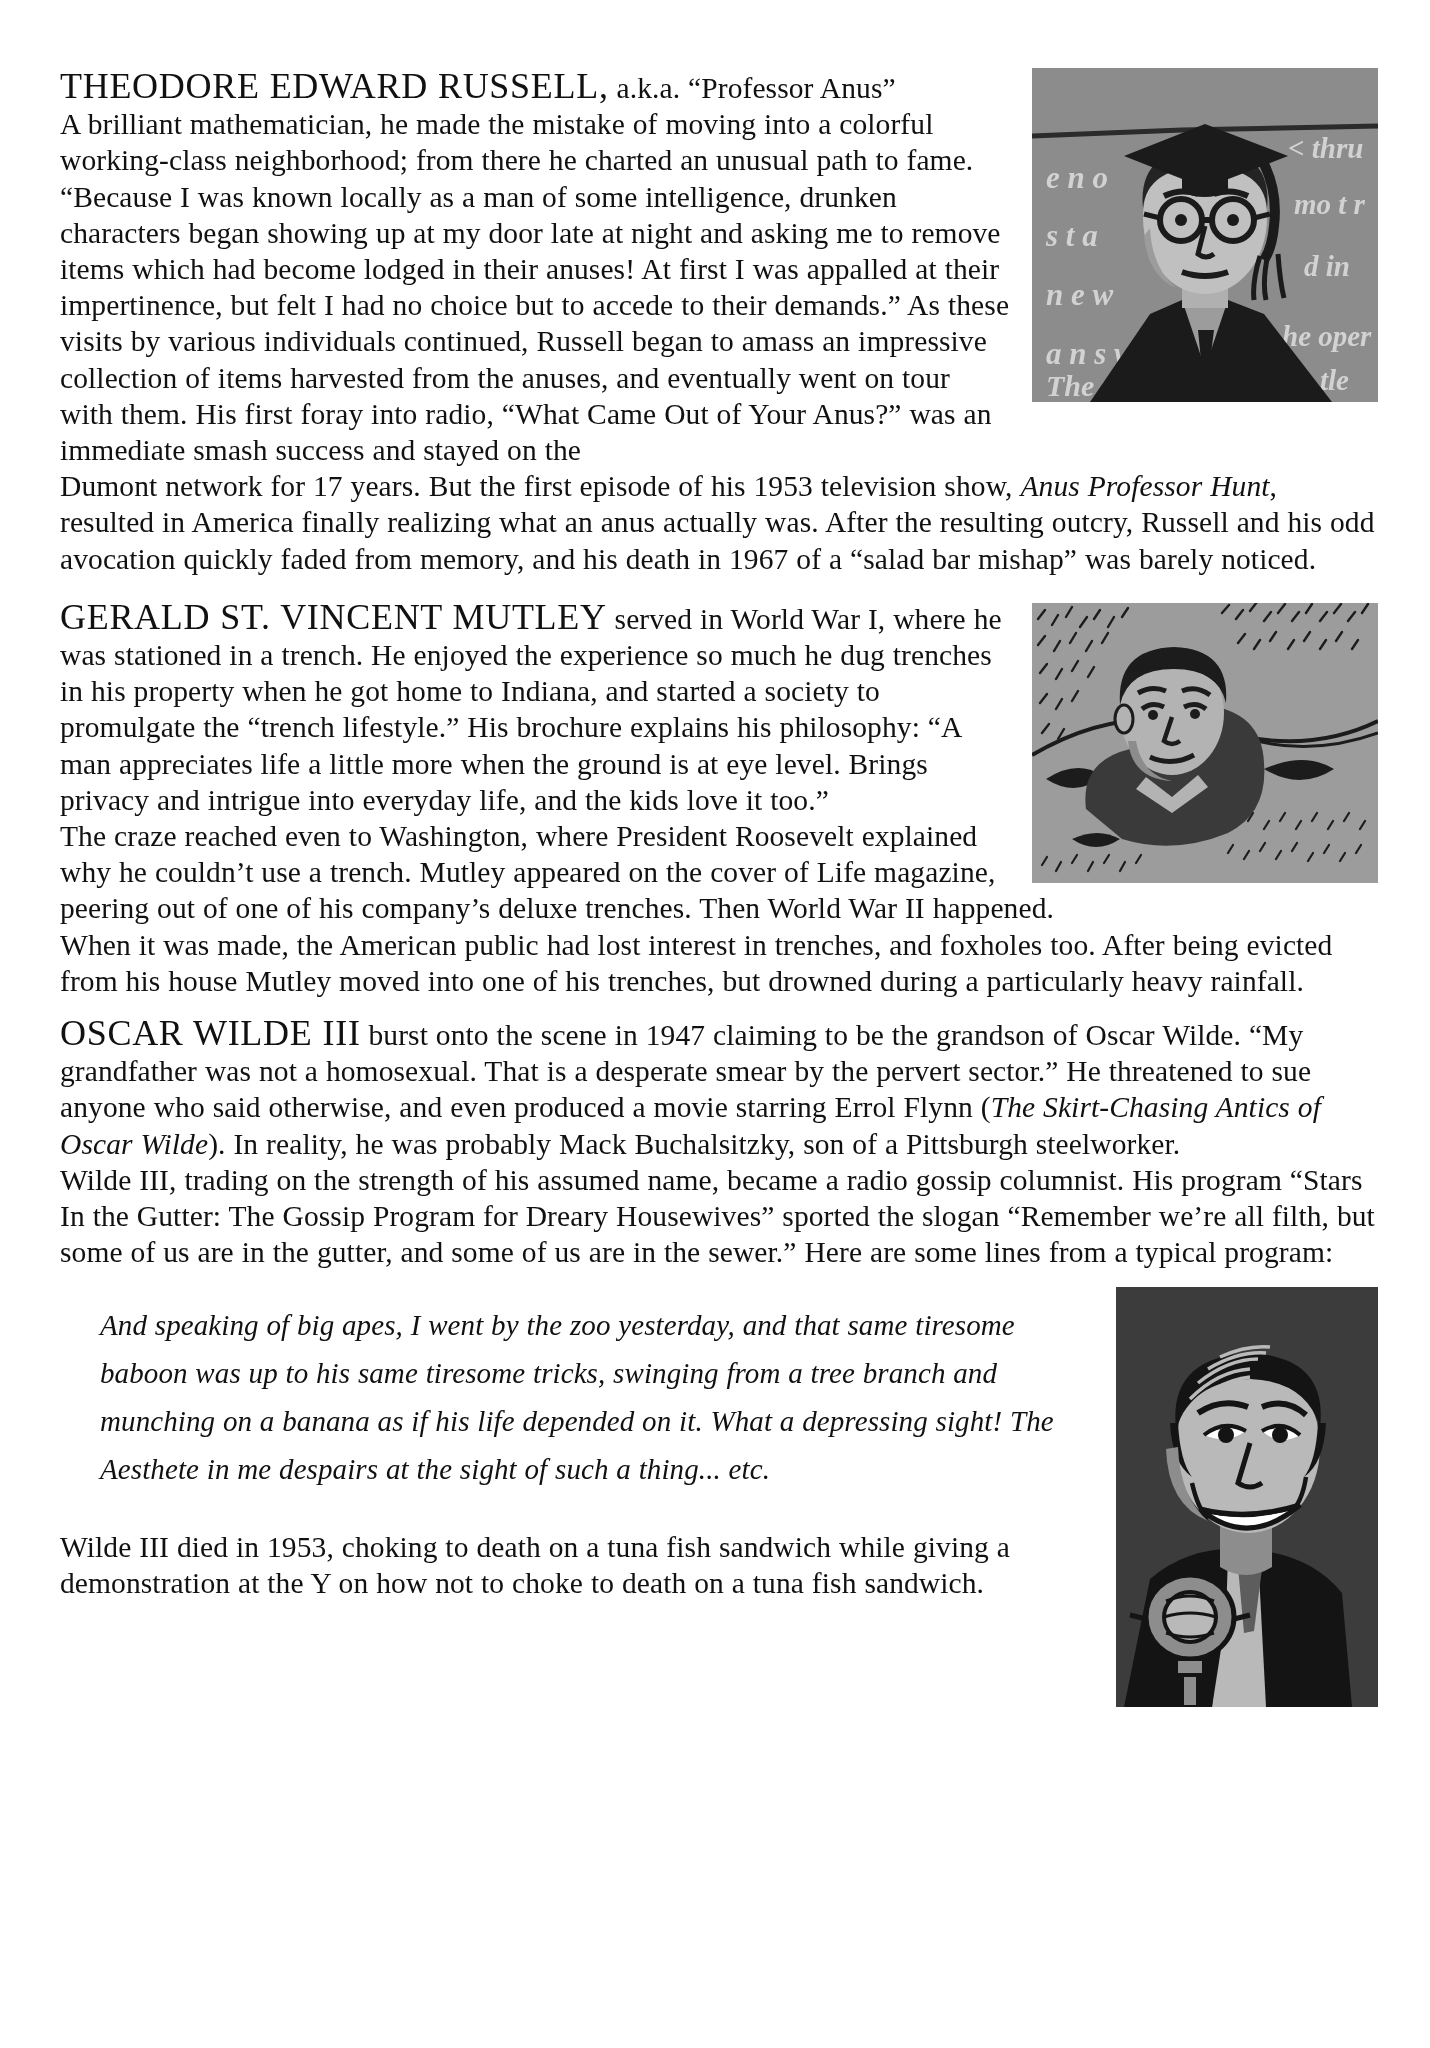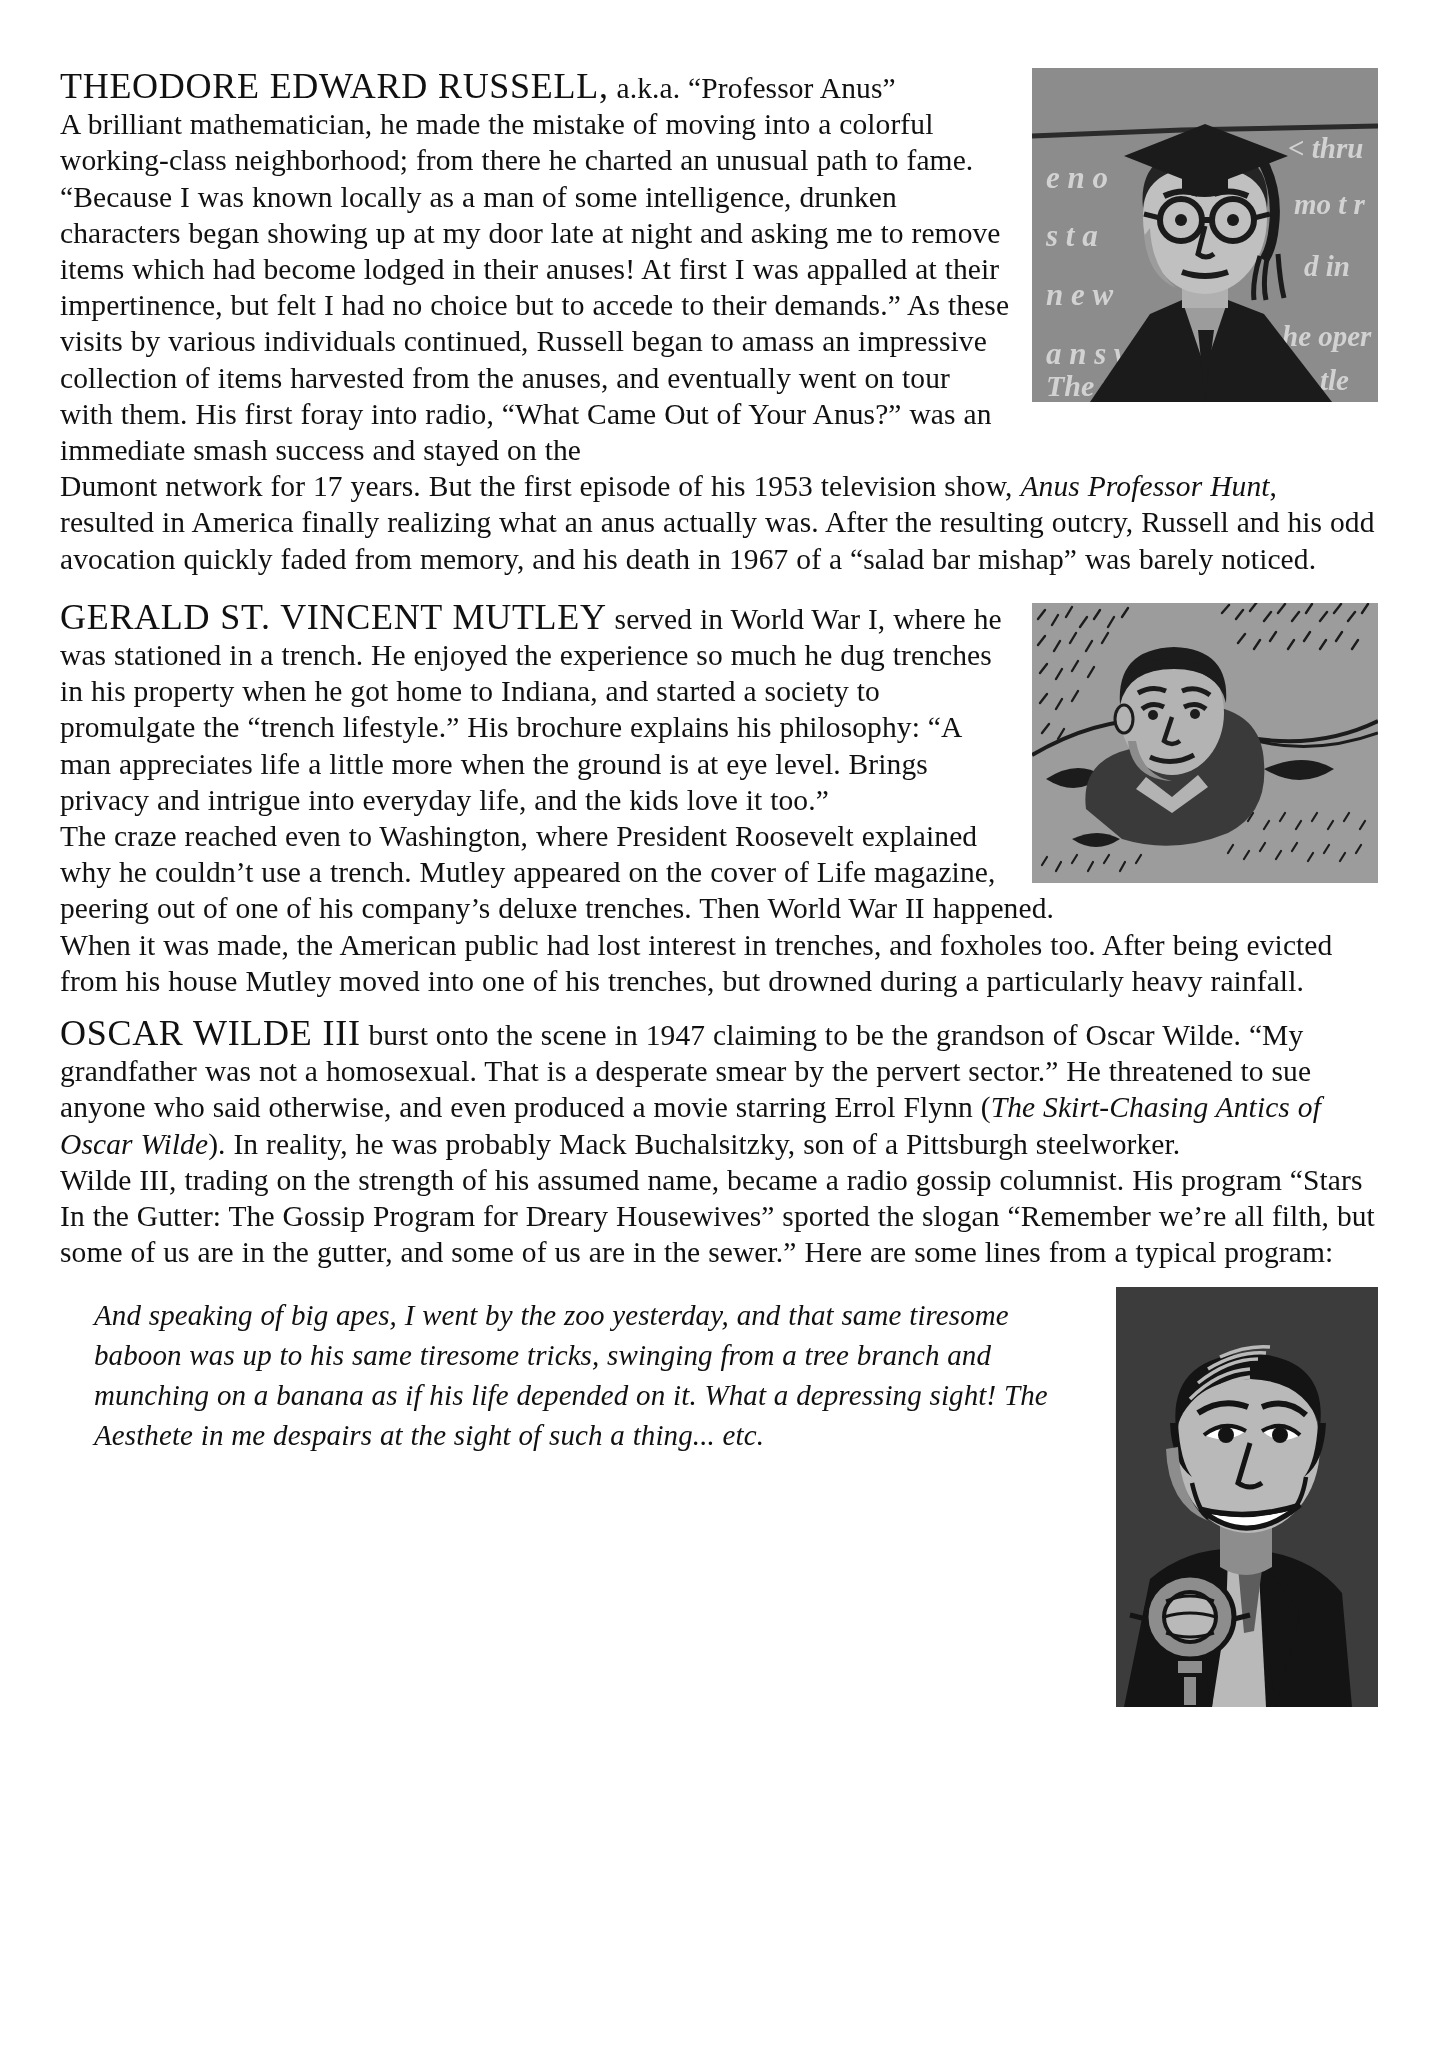--- a/index.html
+++ b/index.html
@@ -254,21 +254,22 @@
             <ellipse cx="74" cy="330" rx="26" ry="25" fill="#b9b9b9" stroke="#141414" stroke-width="4"></ellipse>
             <path d="M50 314 q24 -10 48 0 M48 330 q26 -8 52 0 M50 346 q24 8 48 0" stroke="#141414" stroke-width="3" fill="none"></path>
             <rect x="60" y="372" width="28" height="16" fill="#8d8d8d" stroke="#141414" stroke-width="4"></rect>
             <rect x="66" y="388" width="16" height="32" fill="#8d8d8d" stroke="#141414" stroke-width="4"></rect>
             <path d="M30 332 l-16 -4 M118 332 l16 -4" stroke="#141414" stroke-width="5"></path>
           </g>
         </svg>
       </div>
 
       <div class="quoteblock">
-        <p class="para" style="font-size:29px;line-height:40px;margin:8px;">And speaking of big apes, I went by the zoo yesterday, and that same tiresome baboon was up to his same tiresome tricks, swinging from a tree branch and munching on a banana as if his life depended on it.  What  a depressing sight!  The Aesthete in me despairs at the sight of such a thing... etc.</p>
+        <p class="para" style="font-size:29px;line-height:48px;margin:14px;">And speaking of big apes, I went by the zoo yesterday, and that same tiresome baboon was up to his same tiresome tricks, swinging from a tree branch and munching on a banana as if his life depended on it.  What  a depressing sight!  The Aesthete in me despairs at the sight of such a thing... etc.</p>
       </div>
 
       <div class="spacer-md"></div>
 
+      <p class="para" style="margin:0;">Wilde III died in 1953, choking to death on a tuna fish sandwich while giving a demonstration at the Y on how not to choke to death on a tuna fish sandwich.</p>
     </div>
 
   </div>
 </div>
 
 </body></html>

